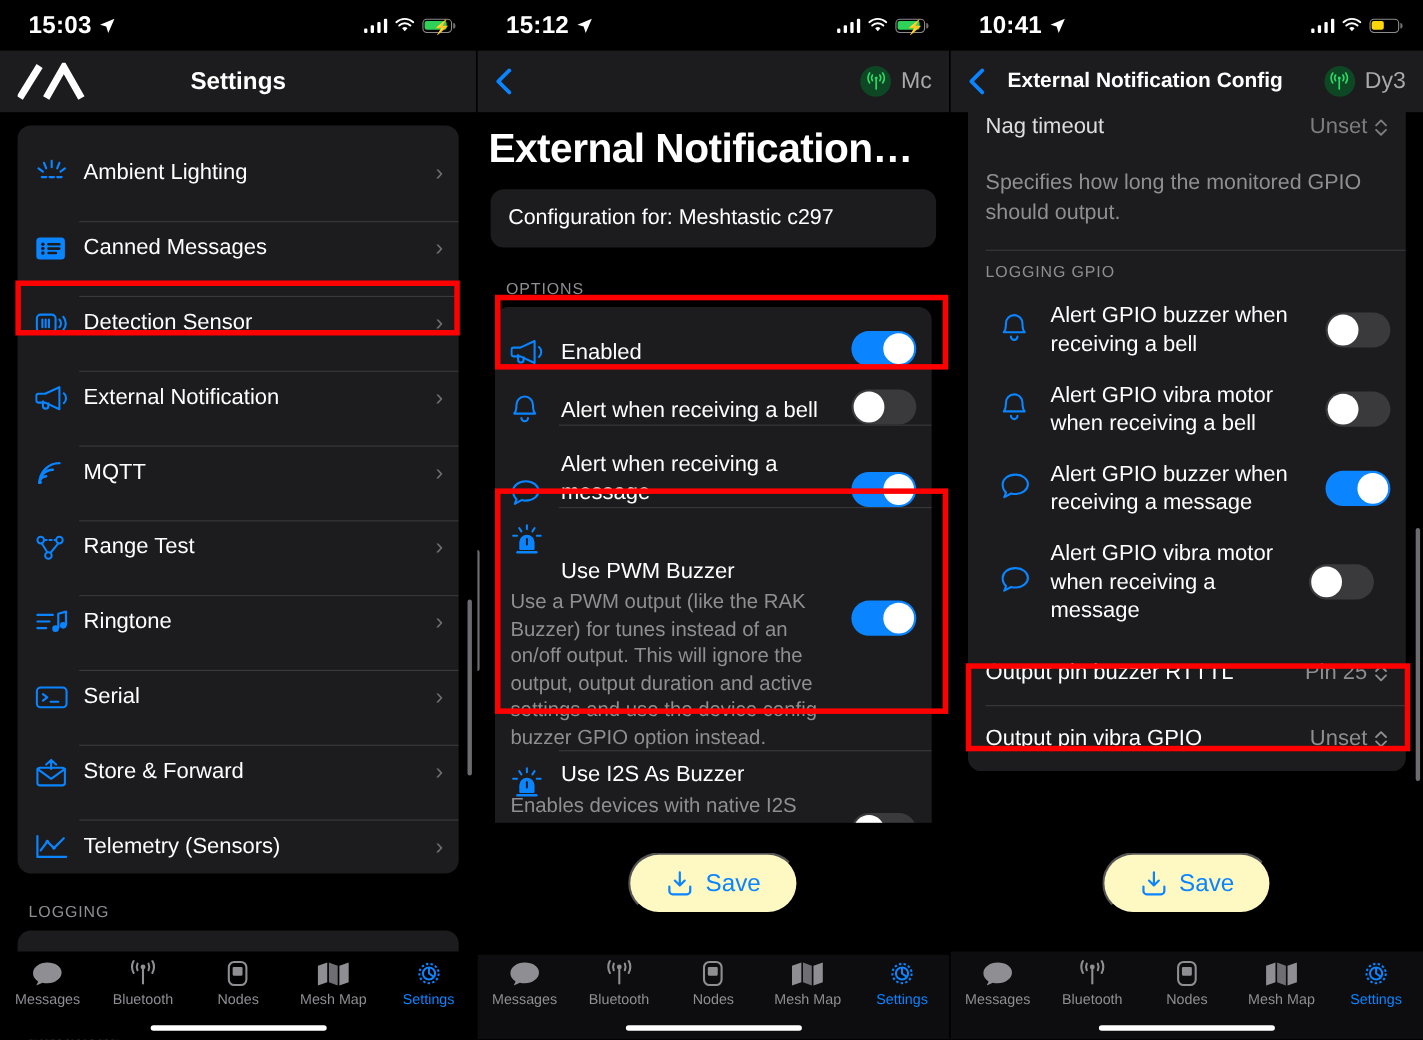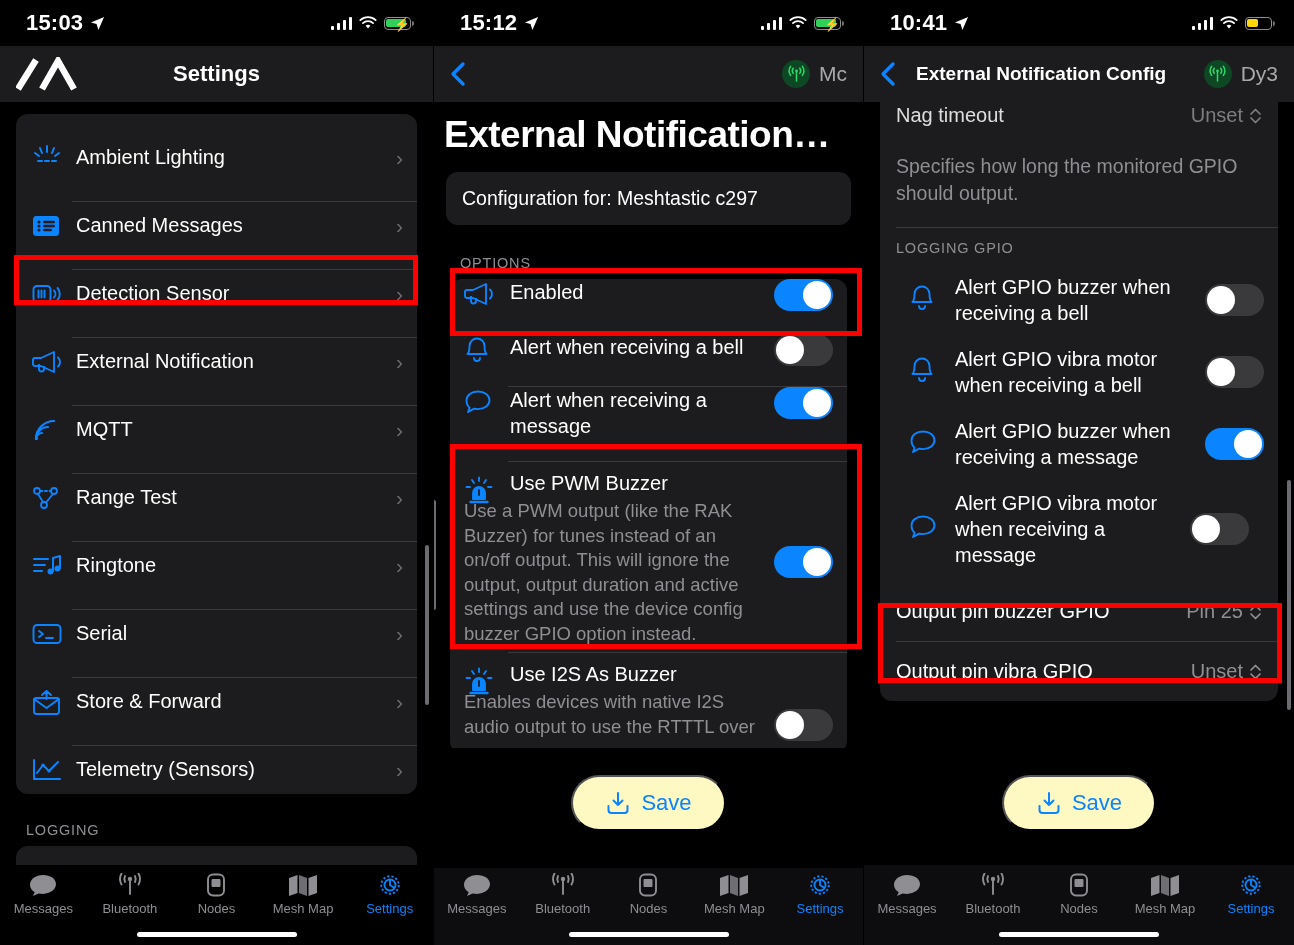--- a/index.html
+++ b/index.html
@@ -74,21 +74,21 @@
          border-radius:50%; background:#fff; }
   .tgl.on .knob { left:29px; }
   .tgl.off .knob { left:2px; }
 
   
   .big-title { color:#fff; font-size:37px; font-weight:700; letter-spacing:-.5px;
          padding:12px 12px 0 10px; white-space:nowrap; }
   .cfgbox { background:#1c1c1e; border-radius:12px; margin:16px 12px 0 12px;
          padding:15px 16px; color:#fff; font-size:19.5px; }
 
-  .orow { display:flex; align-items:flex-start; padding:0 14px 0 14px;
+  .orow { display:flex; align-items:flex-end; padding:0 14px 0 14px;
           position:relative; min-height:52px; }
   .orow .oico { width:46px; flex:0 0 46px; color:#0a84ff; display:flex;
           align-items:flex-start; padding-top:2px; }
   .orow .otext { flex:1; padding-right:10px; }
   .orow .otitle { color:#fff; font-size:20px; line-height:26px; }
   .orow .odesc { color:#8e8e93; font-size:18.5px; line-height:24.5px; }
   .sep { height:1px; background:#3a3a3c; margin-left:58px; }
 
   
   .grow { display:flex; align-items:center; padding:10px 14px 10px 14px;
@@ -492,21 +492,21 @@
         <div class="orow" style="min-height:190px; align-items:flex-start; padding-top:8px;">
           <span class="oico" style="padding-top:6px;">
             <svg width="30" height="28" viewBox="0 0 30 28" fill="none" stroke="#0a84ff" stroke-width="1.9" stroke-linecap="round">
               <path d="M15 1.5 V5 M8 4 L10 7 M22 4 L20 7 M2.5 11 H6 M27.5 11 H24"></path>
               <path d="M9 23 v-6 a6 6 0 0 1 12 0 v6 Z" fill="#0a84ff" stroke="#0a84ff" stroke-linejoin="round"></path>
               <path d="M15 14 v5" stroke="#1c1c1e" stroke-width="1.8"></path>
               <path d="M6.5 26 H23.5" stroke-width="2.4"></path>
             </svg>
           </span>
           <span class="otext">
-            <span class="otitle" style="display:block; margin-bottom:3px;">Use PWM Buzzer</span>
+            <span class="otitle" style="display:block; margin-bottom:3px;margin-top:36px;">Use PWM Buzzer</span>
             <span class="odesc" style="display:block; margin-left:-46px; width:298px;">Use a PWM output (like the RAK Buzzer) for tunes instead of an on/off output. This will ignore the output, output duration and active settings and use the device config buzzer GPIO option instead.</span>
           </span>
           <span class="tgl on" style="position:absolute; right:14px; top:84px;">
               <span class="knob"></span>
             </span>
         </div>
         <div class="sep"></div>
 
         <div class="orow" style="min-height:100px; align-items:flex-start; padding-top:8px;">
           <span class="oico" style="padding-top:6px;">
@@ -699,21 +699,21 @@
             <path d="M14 2.5 c6.6 0 11.5 4 11.5 8.8 s-4.9 8.8 -11.5 8.8 c-1.3 0 -2.6 -.2 -3.8 -.5 L4 23 l1.6 -4.2 C3.6 17.1 2.5 14.7 2.5 11.3 2.5 6.5 7.4 2.5 14 2.5Z"></path>
           </svg>
         </span>
         <span class="glabel" style="max-width:235px; display:block;">Alert GPIO vibra motor when receiving a message</span>
         <span class="tgl off">
             <span class="knob"></span>
           </span>
       </div>
 
       <div class="valrow" style="padding:18px 16px;">
-        <span class="vlabel">Output pin buzzer GPIO</span>
+        <span class="vlabel">Output pin buzzer RTTTL</span>
         <span class="vval">
           <span>Pin 25</span>
           <svg width="13" height="18" viewBox="0 0 13 18" fill="none" stroke="#8e8e93" stroke-width="1.7" stroke-linecap="round" stroke-linejoin="round">
             <path d="M2 7 L6.5 2.5 L11 7"></path>
               <path d="M2 11 L6.5 15.5 L11 11"></path>
           </svg>
         </span>
       </div>
       <div class="sep" style="margin-left:16px;"></div>
 

